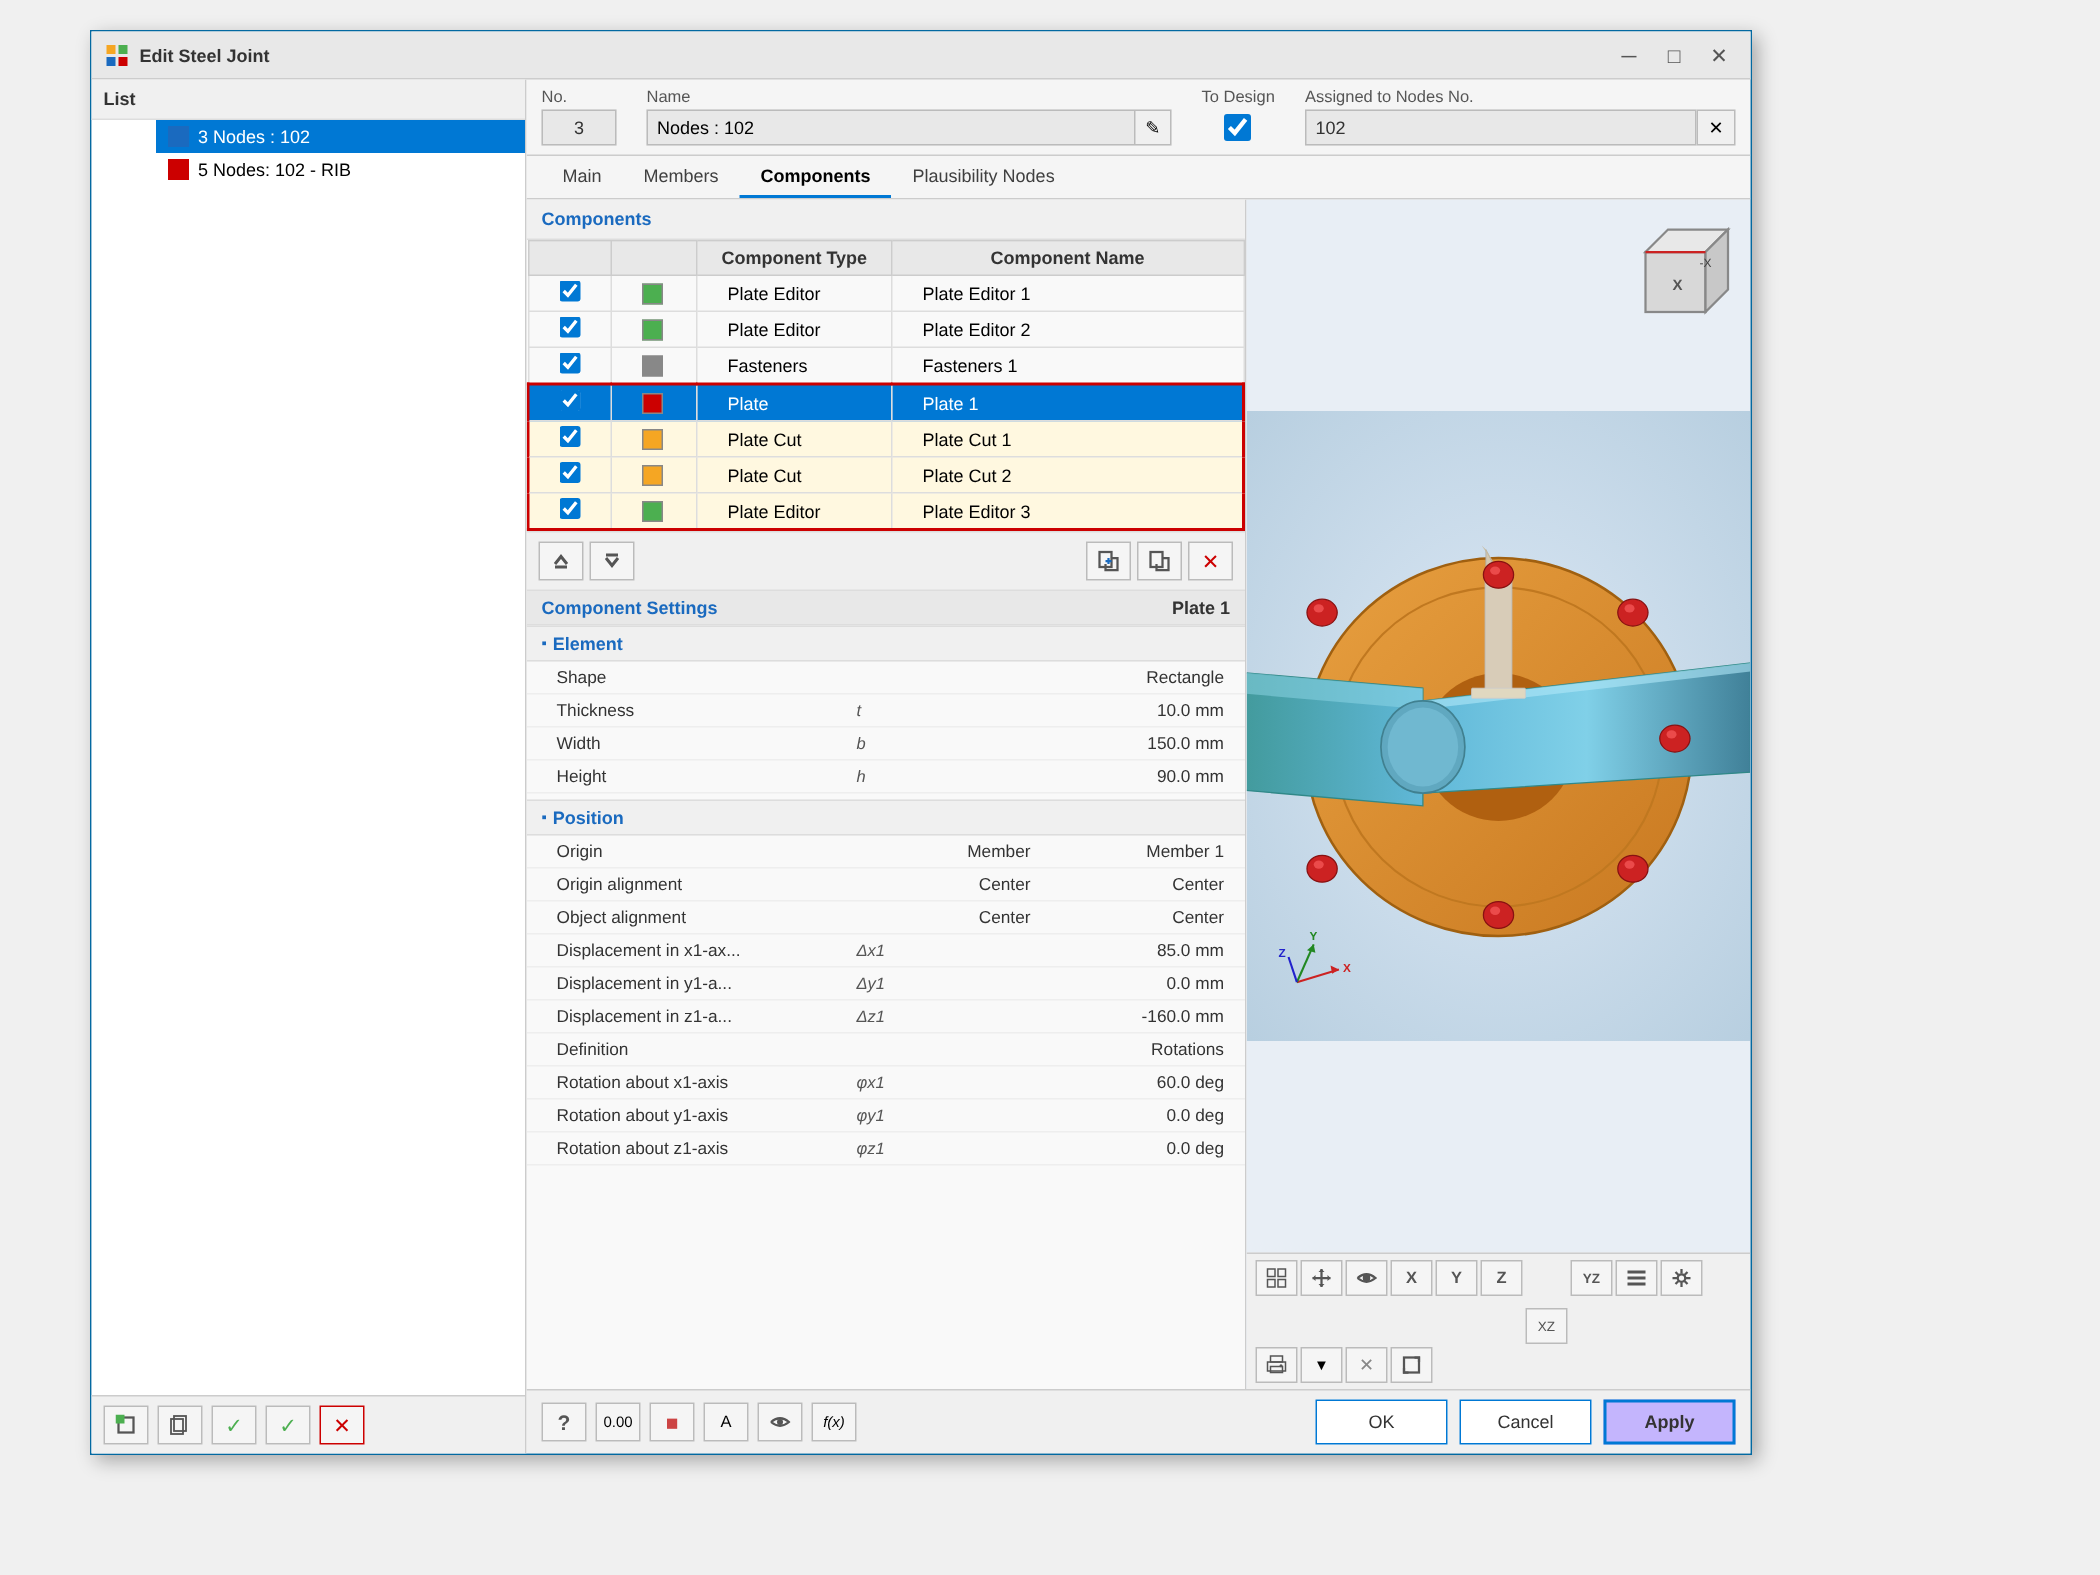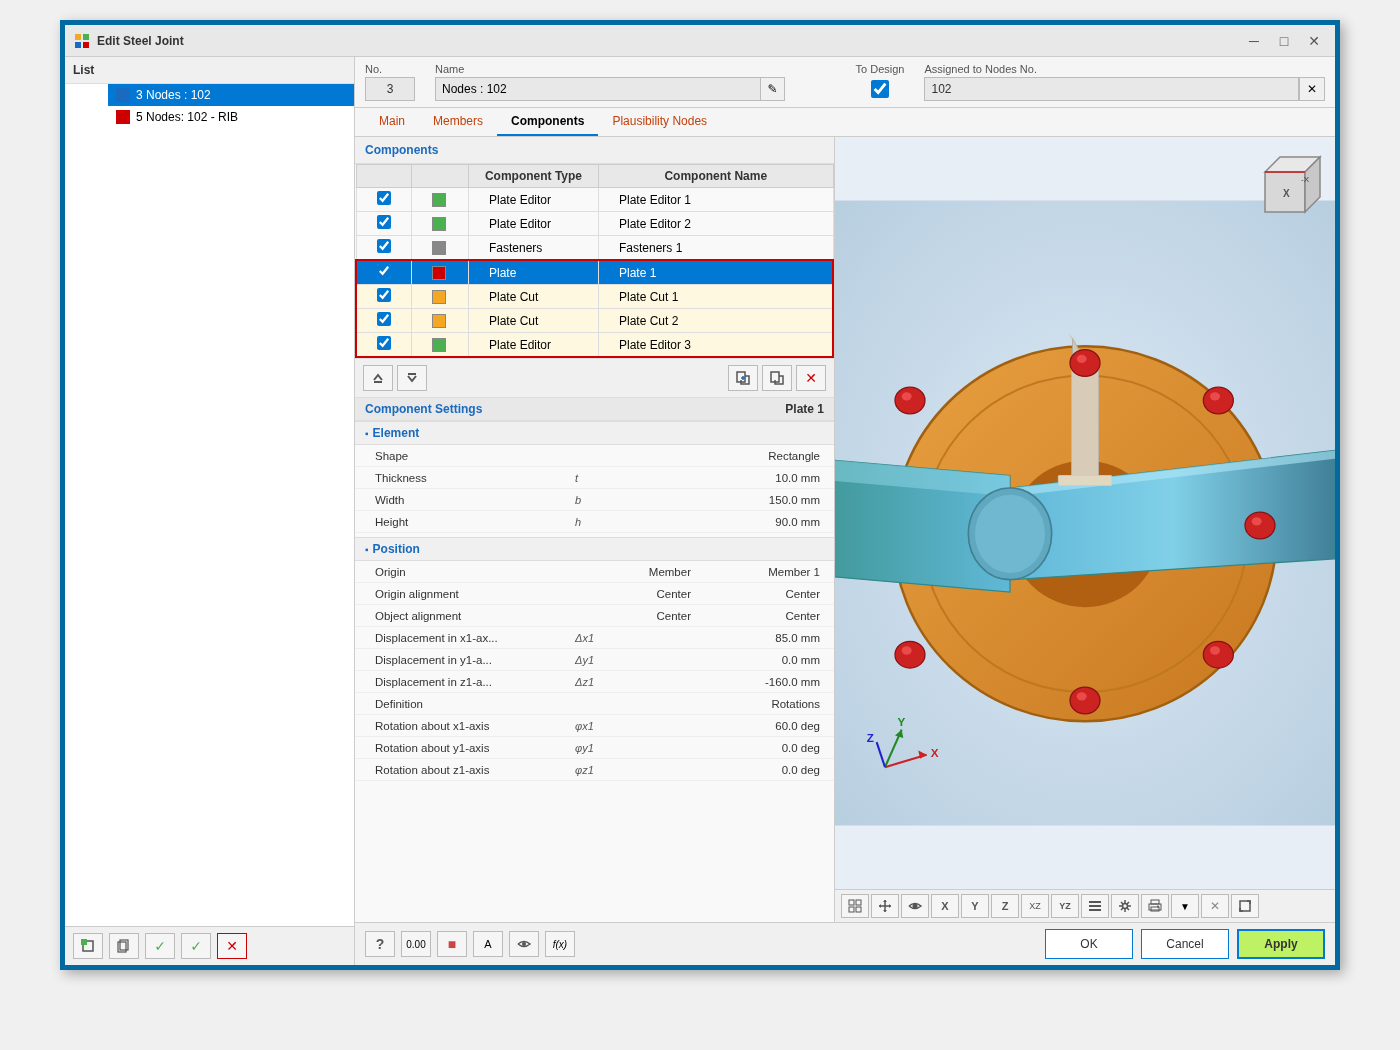--- a/index.html
+++ b/index.html
@@ -6,24 +6,24 @@
     body {
       font-family: 'Segoe UI', Arial, sans-serif;
       font-size: 12px;
       background: #f0f0f0;
       width: 1400px;
       height: 1050px;
       overflow: hidden;
     }
 
     .window {
-      width: 1280px;
+      width: 1108px;
       height: 950px;
       background: #f5f5f5;
-      border: 5px solid #0369a1;
+      border: 1px solid #0369a1;
       box-shadow: 4px 4px 12px rgba(0,0,0,0.3);
       position: absolute;
       top: 20px;
       left: 60px;
       display: flex;
       flex-direction: column;
     }
 
     .title-bar {
       background: #e8e8e8;
@@ -222,21 +222,21 @@
       background: #f5f5f5;
       padding: 0 10px;
       flex-shrink: 0;
     }
 
     .tab {
       padding: 6px 14px;
       cursor: pointer;
       border-bottom: 2px solid transparent;
       font-size: 12px;
-      color: #c2410c;
+      color: #404040;
       white-space: nowrap;
     }
 
     .tab.active {
       color: #000;
       border-bottom: 2px solid #0078d4;
       font-weight: 600;
     }
 
     
@@ -454,21 +454,21 @@
       padding: 0 12px;
       color: #333;
     }
 
     .dialog-btn.primary {
       background: white;
       border: 1px solid #0078d4;
     }
 
     .dialog-btn.apply-btn {
-      background: #bef264;
+      background: #c4b5fd;
       border: 2px solid #0078d4;
       font-weight: 600;
     }
 
     .col-check { width: 30px; text-align: center; }
     .col-color { width: 24px; text-align: center; }
     .col-type { width: 130px; }
     .col-name { }
 
     
@@ -908,21 +908,21 @@
             </button>
             <button class="vp-btn">
               <svg width="14" height="14" viewBox="0 0 14 14">
                   <path d="M1 7 Q7 2 13 7 Q7 12 1 7" fill="none" stroke="#555" stroke-width="1.5"></path>
                   <circle cx="7" cy="7" r="2.5" fill="#555"></circle>
                 </svg>
             </button>
             <button class="vp-btn" style="font-size:11px; font-weight:bold; color:#555;">X</button>
             <button class="vp-btn" style="font-size:11px; font-weight:bold; color:#555;">Y</button>
             <button class="vp-btn" style="font-size:11px; font-weight:bold; color:#555;">Z</button>
-            <button class="vp-btn" style="font-size:9px; font-weight:normal; color:#555;">XZ</button>
+            <button class="vp-btn" style="font-size:9px; font-weight:normal; color:#555;margin-top:32px;">XZ</button>
             <button class="vp-btn" style="font-size:9px; font-weight:bold; color:#555;">YZ</button>
             <button class="vp-btn">
               <svg width="14" height="14" viewBox="0 0 14 14">
                   <rect x="1" y="2" width="12" height="2" fill="#555"></rect>
                   <rect x="1" y="6" width="12" height="2" fill="#555"></rect>
                   <rect x="1" y="10" width="12" height="2" fill="#555"></rect>
                 </svg>
             </button>
             <button class="vp-btn">
               <svg width="14" height="14" viewBox="0 0 14 14">

